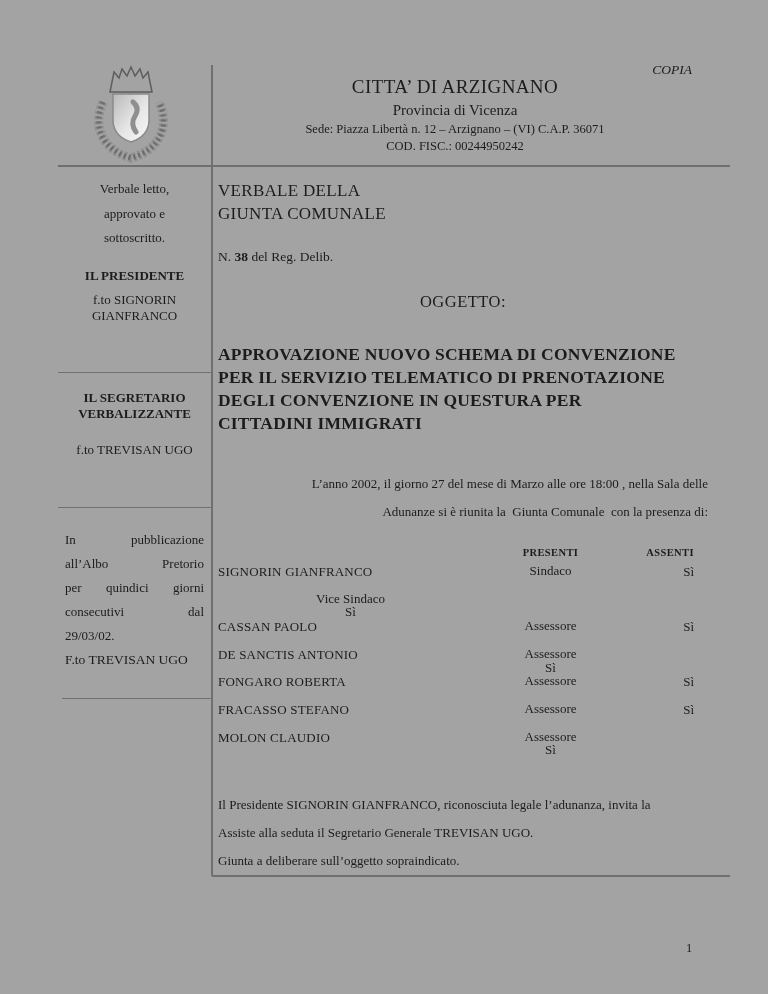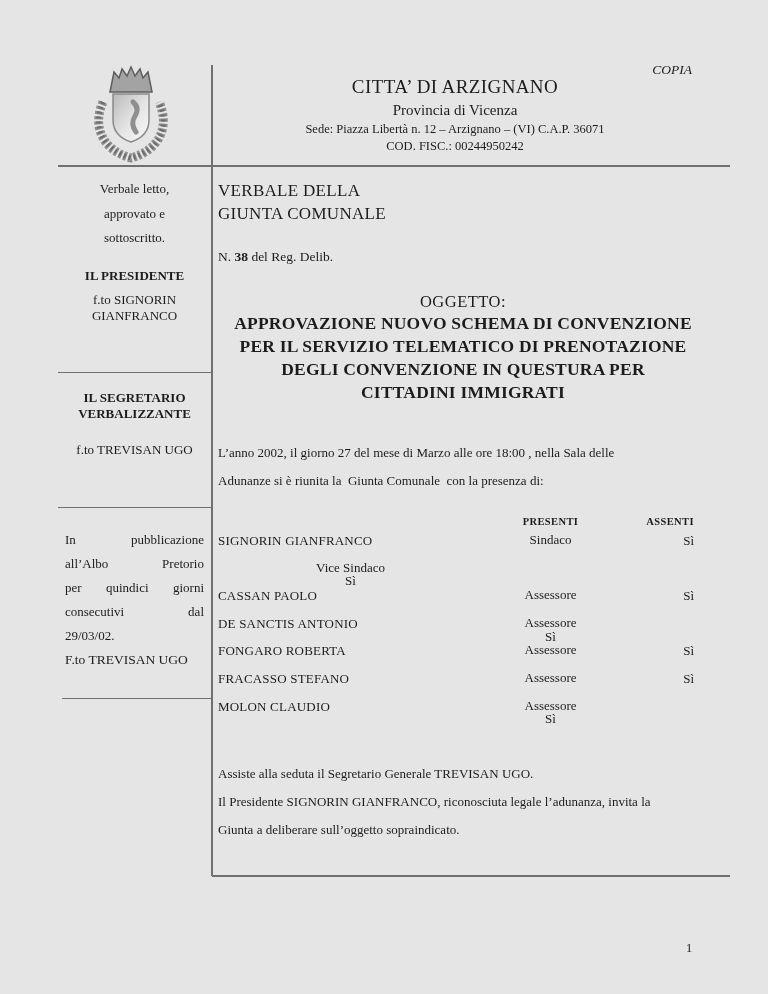--- a/index.html
+++ b/index.html
@@ -1,21 +1,21 @@
 <!DOCTYPE html>
 <html><head>
 <meta charset="utf-8">
 <style>
   * { margin: 0; padding: 0; box-sizing: border-box; }
   html, body { background: #ffffff; }
   .page {
     position: relative;
     width: 768px;
     height: 994px;
-    background: #e5e5e5;
+    background: #a3a3a3;
     font-family: "Liberation Serif", "DejaVu Serif", serif;
     color: #1c1c1c;
     overflow: hidden;
   }
   .abs { position: absolute; }
 
   
   .copia {
     top: 62px; right: 76px;
     font-style: italic;
@@ -59,27 +59,27 @@
   .doc-title {
     padding-top: 14px;
     text-align: left;
     font-size: 17px; line-height: 23px;
     letter-spacing: 0.3px;
   }
   .reg-line { margin-top: 24px; font-size: 13.5px; white-space: pre-wrap; }
   .reg-num { font-weight: bold; }
   .oggetto { margin-top: 27px; text-align: center; font-size: 16.5px; letter-spacing: 0.5px; }
   .subject {
-    text-align: center;
+    margin-top: 31px;
     font-weight: bold;
     font-size: 17.5px; line-height: 23px;
     letter-spacing: 0.2px;
   }
   .intro { margin-top: 35px; }
-  .intro-line { line-height: 28px; white-space: pre-wrap; }
+  .intro-line { line-height: 28px; white-space: pre-wrap; text-align: right; }
 
   
   .att { margin-top: 21px; }
   .att-head, .att-row {
     display: grid;
     grid-template-columns: 265px 135px 1fr;
     align-items: start;
   }
   .att-head { font-weight: bold; font-size: 10.5px; letter-spacing: 0.4px; height: 17px; }
   .att-head-presenti { grid-column: 2; text-align: center; }
@@ -240,22 +240,22 @@
         <div class="att-name">MOLON CLAUDIO</div>
         <div class="att-mid">
           <div>Assessore</div>
           <div>Sì</div>
         </div>
         <div class="att-right"></div>
       </div>
     </div>
 
     <div class="closing">
+      <div class="closing-line">Il Presidente SIGNORIN GIANFRANCO, riconosciuta legale l’adunanza, invita la</div>
       <div class="closing-line">Assiste alla seduta il Segretario Generale TREVISAN UGO.</div>
-      <div class="closing-line">Il Presidente SIGNORIN GIANFRANCO, riconosciuta legale l’adunanza, invita la</div>
       <div class="closing-line">Giunta a deliberare sull’oggetto sopraindicato.</div>
     </div>
 
   </div>
 
   <div class="abs page-num">1</div>
 
 </div>
 
 </body></html>

